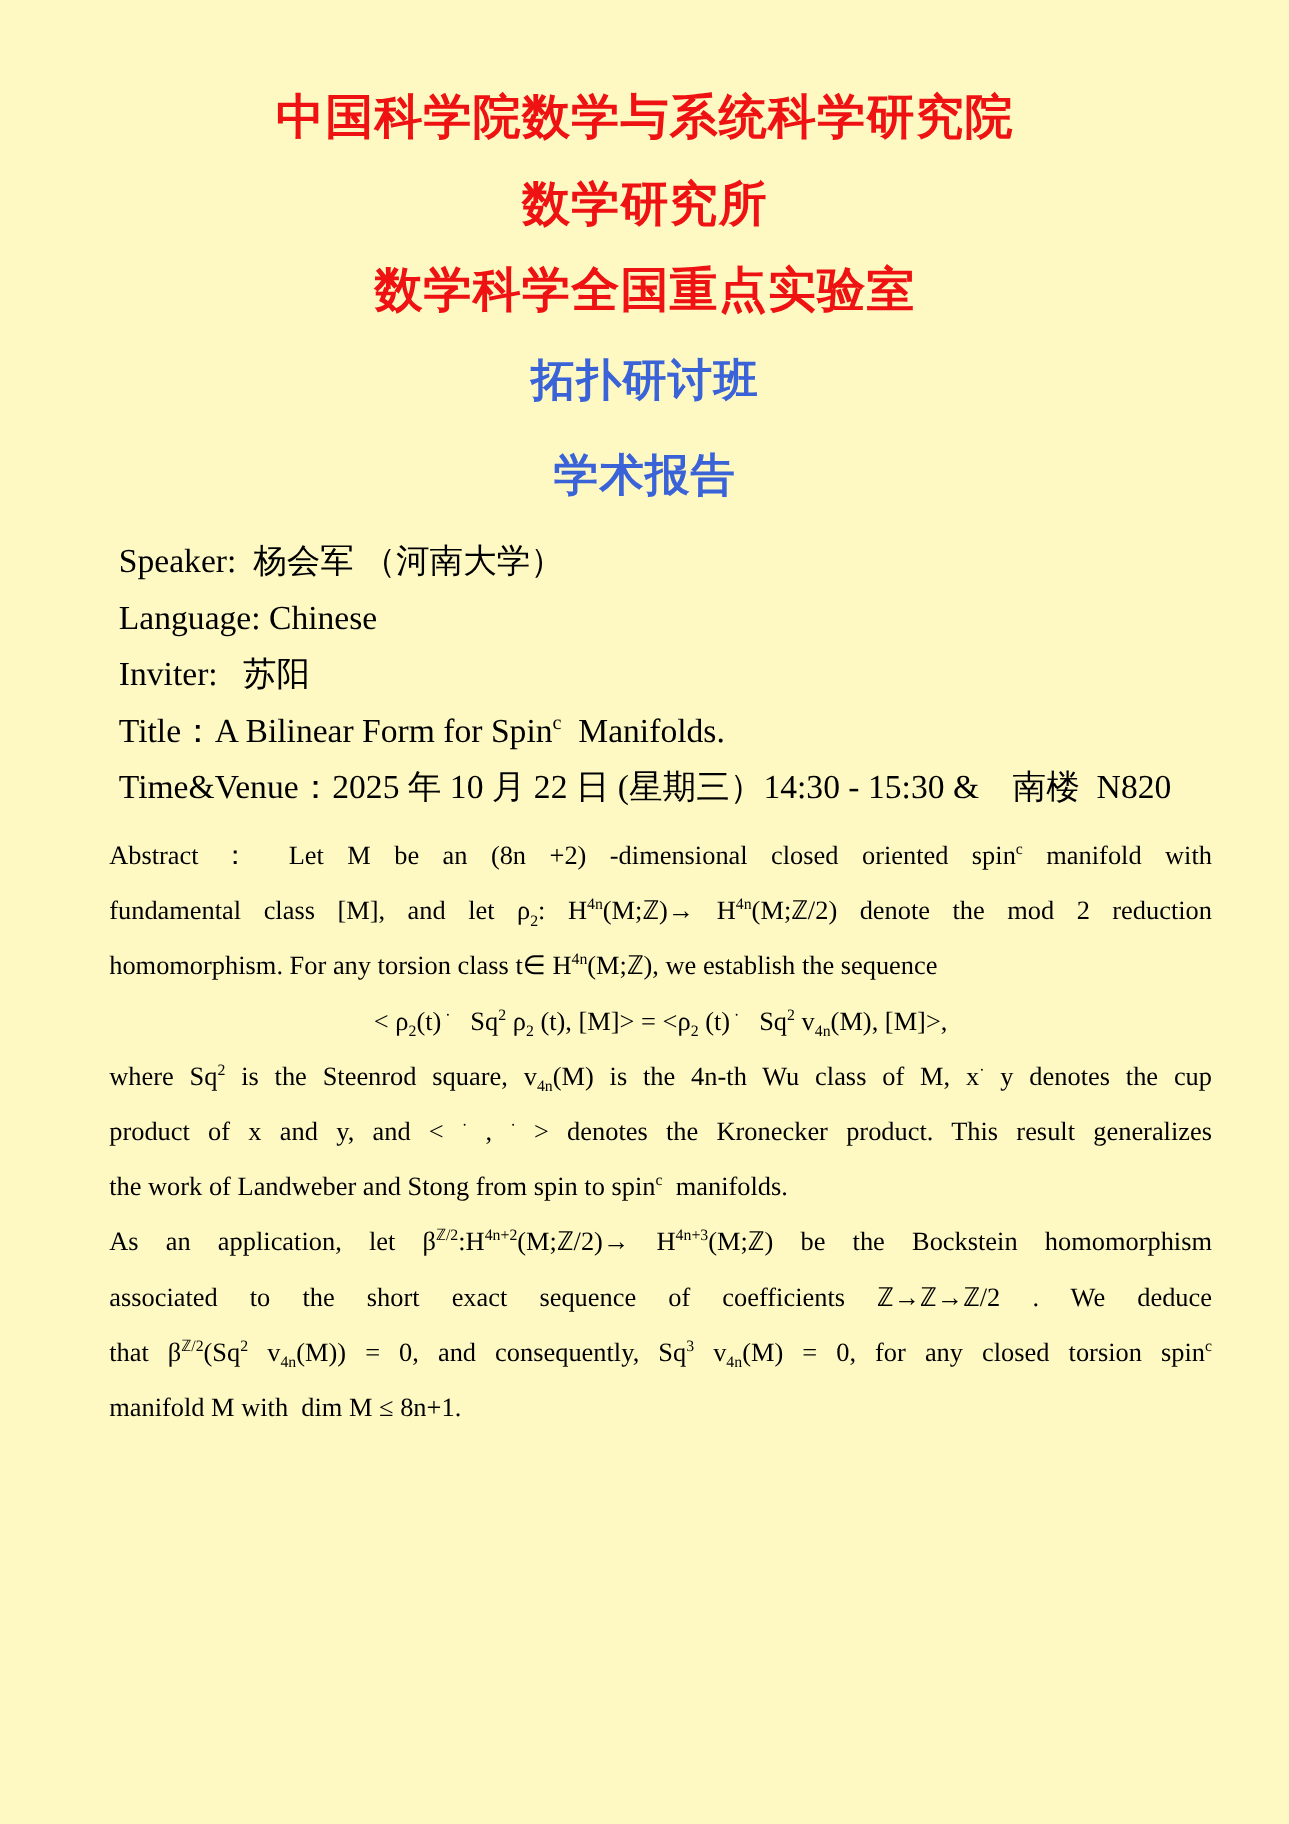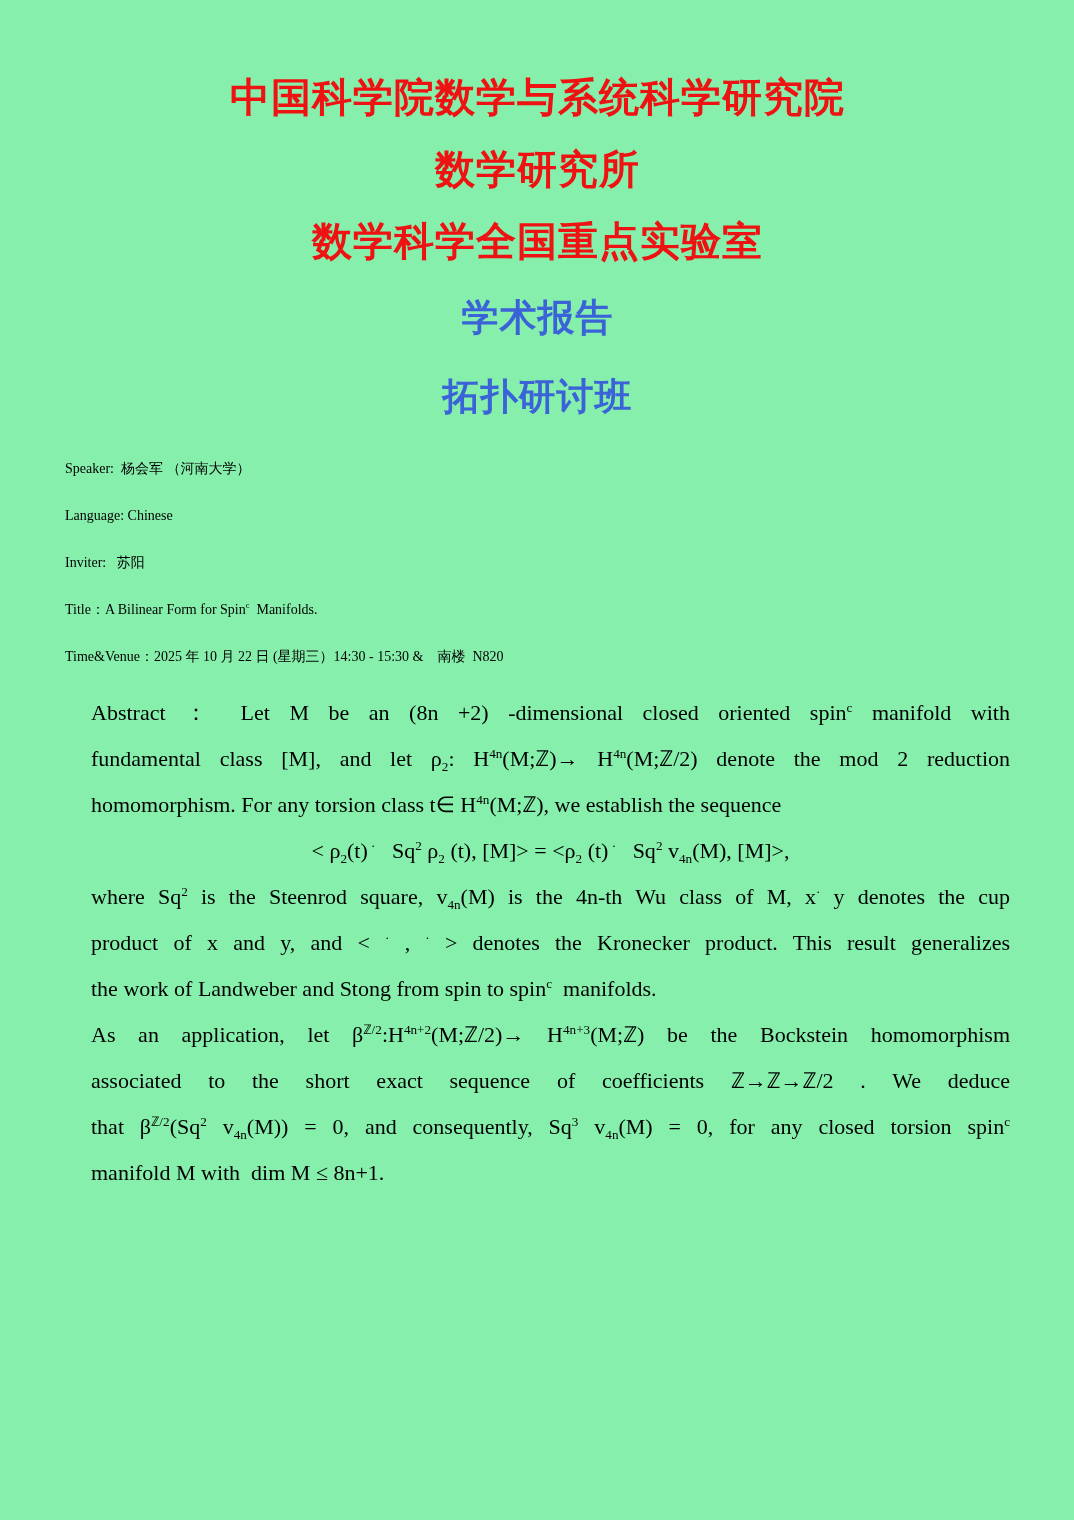--- a/index.html
+++ b/index.html
@@ -3,33 +3,33 @@
 <meta charset="utf-8">
 <style>
   * { margin: 0; padding: 0; box-sizing: border-box; }
   html, body { background: #ffffff; }
   body {
     width: 1074px; height: 1520px;
     font-family: "Liberation Serif", serif;
     color: #000000;
     overflow: hidden;
   }
-  .page { width: 1074px; height: 1520px; padding: 62px 64px 0 65px; background: #86efac; }
+  .page { width: 1074px; height: 1520px; padding: 62px 64px 0 65px; background: #fef9c3; }
 
   .h-red {
     font-size: 40px; font-weight: bold; line-height: 72px;
     text-align: center; letter-spacing: 1px;
   }
   .h-blue {
     font-size: 37px; font-weight: bold; line-height: 79px;
     text-align: center; letter-spacing: 1px;
   }
 
   .info { margin-top: 9px; }
-  .info-line { font-size: 14px; line-height: 47px; white-space: pre-wrap; }
+  .info-line { font-size: 28px; line-height: 47px; white-space: pre-wrap; margin-left: 34px; }
 
   .abstract { margin-top: 10px; font-size: 22px; }
   .aline { line-height: 46px; margin-left: 26px; }
   .jline { text-align: justify; text-align-last: justify; }
   .lline { white-space: pre-wrap; }
   .cline { text-align: center; white-space: pre-wrap; }
 
   sup, sub { font-size: 60%; line-height: 0; }
   sup { vertical-align: super; }
   sub { vertical-align: sub; }
@@ -39,22 +39,22 @@
 
 <div class="page">
 
   <div>
     <div class="h-red" style="color: rgb(238, 18, 18);">中国科学院数学与系统科学研究院</div>
     <div class="h-red" style="color: rgb(238, 18, 18);">数学研究所</div>
     <div class="h-red" style="color: rgb(238, 18, 18);">数学科学全国重点实验室</div>
   </div>
 
   <div>
+    <div class="h-blue" style="color: rgb(59, 99, 216);">拓扑研讨班</div>
     <div class="h-blue" style="color: rgb(59, 99, 216);">学术报告</div>
-    <div class="h-blue" style="color: rgb(59, 99, 216);">拓扑研讨班</div>
   </div>
 
   <div class="info">
     <div class="info-line">Speaker:  杨会军 （河南大学）</div>
     <div class="info-line">Language: Chinese</div>
     <div class="info-line">Inviter:   苏阳</div>
     <div class="info-line"><span>Title：A Bilinear Form for Spin</span><sup>c</sup><span>  Manifolds.</span></div>
     <div class="info-line">Time&amp;Venue：2025 年 10 月 22 日 (星期三）14:30 - 15:30 &amp;　南楼  N820</div>
   </div>
 

